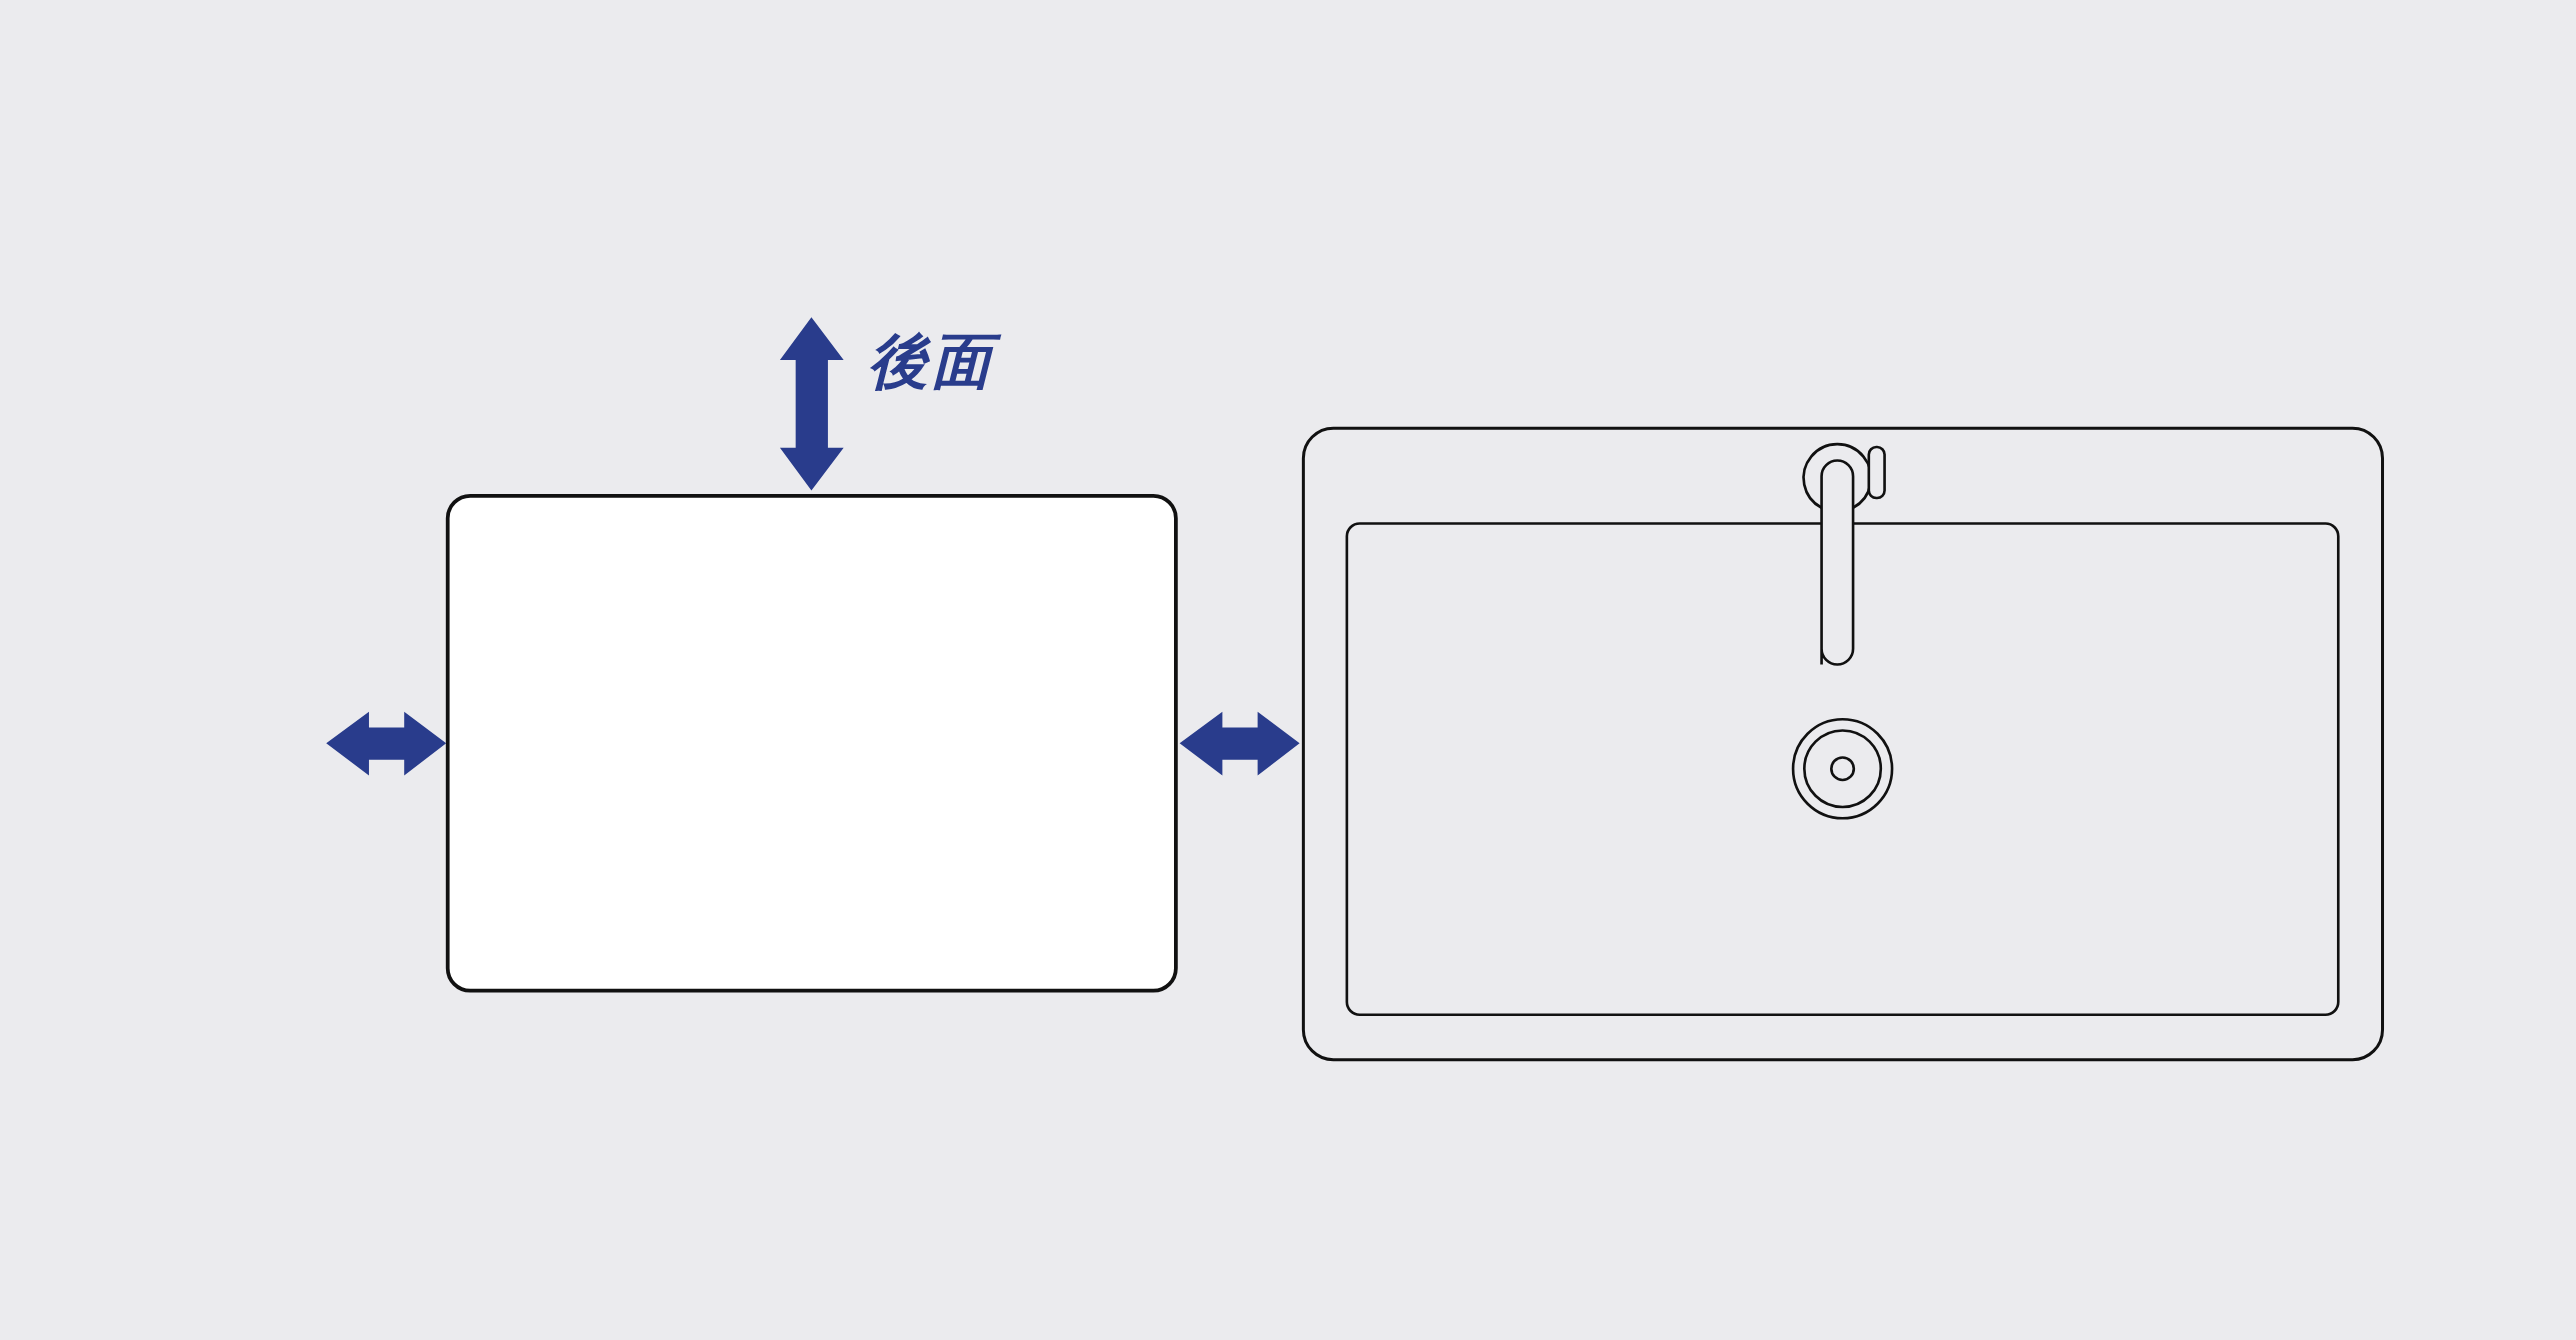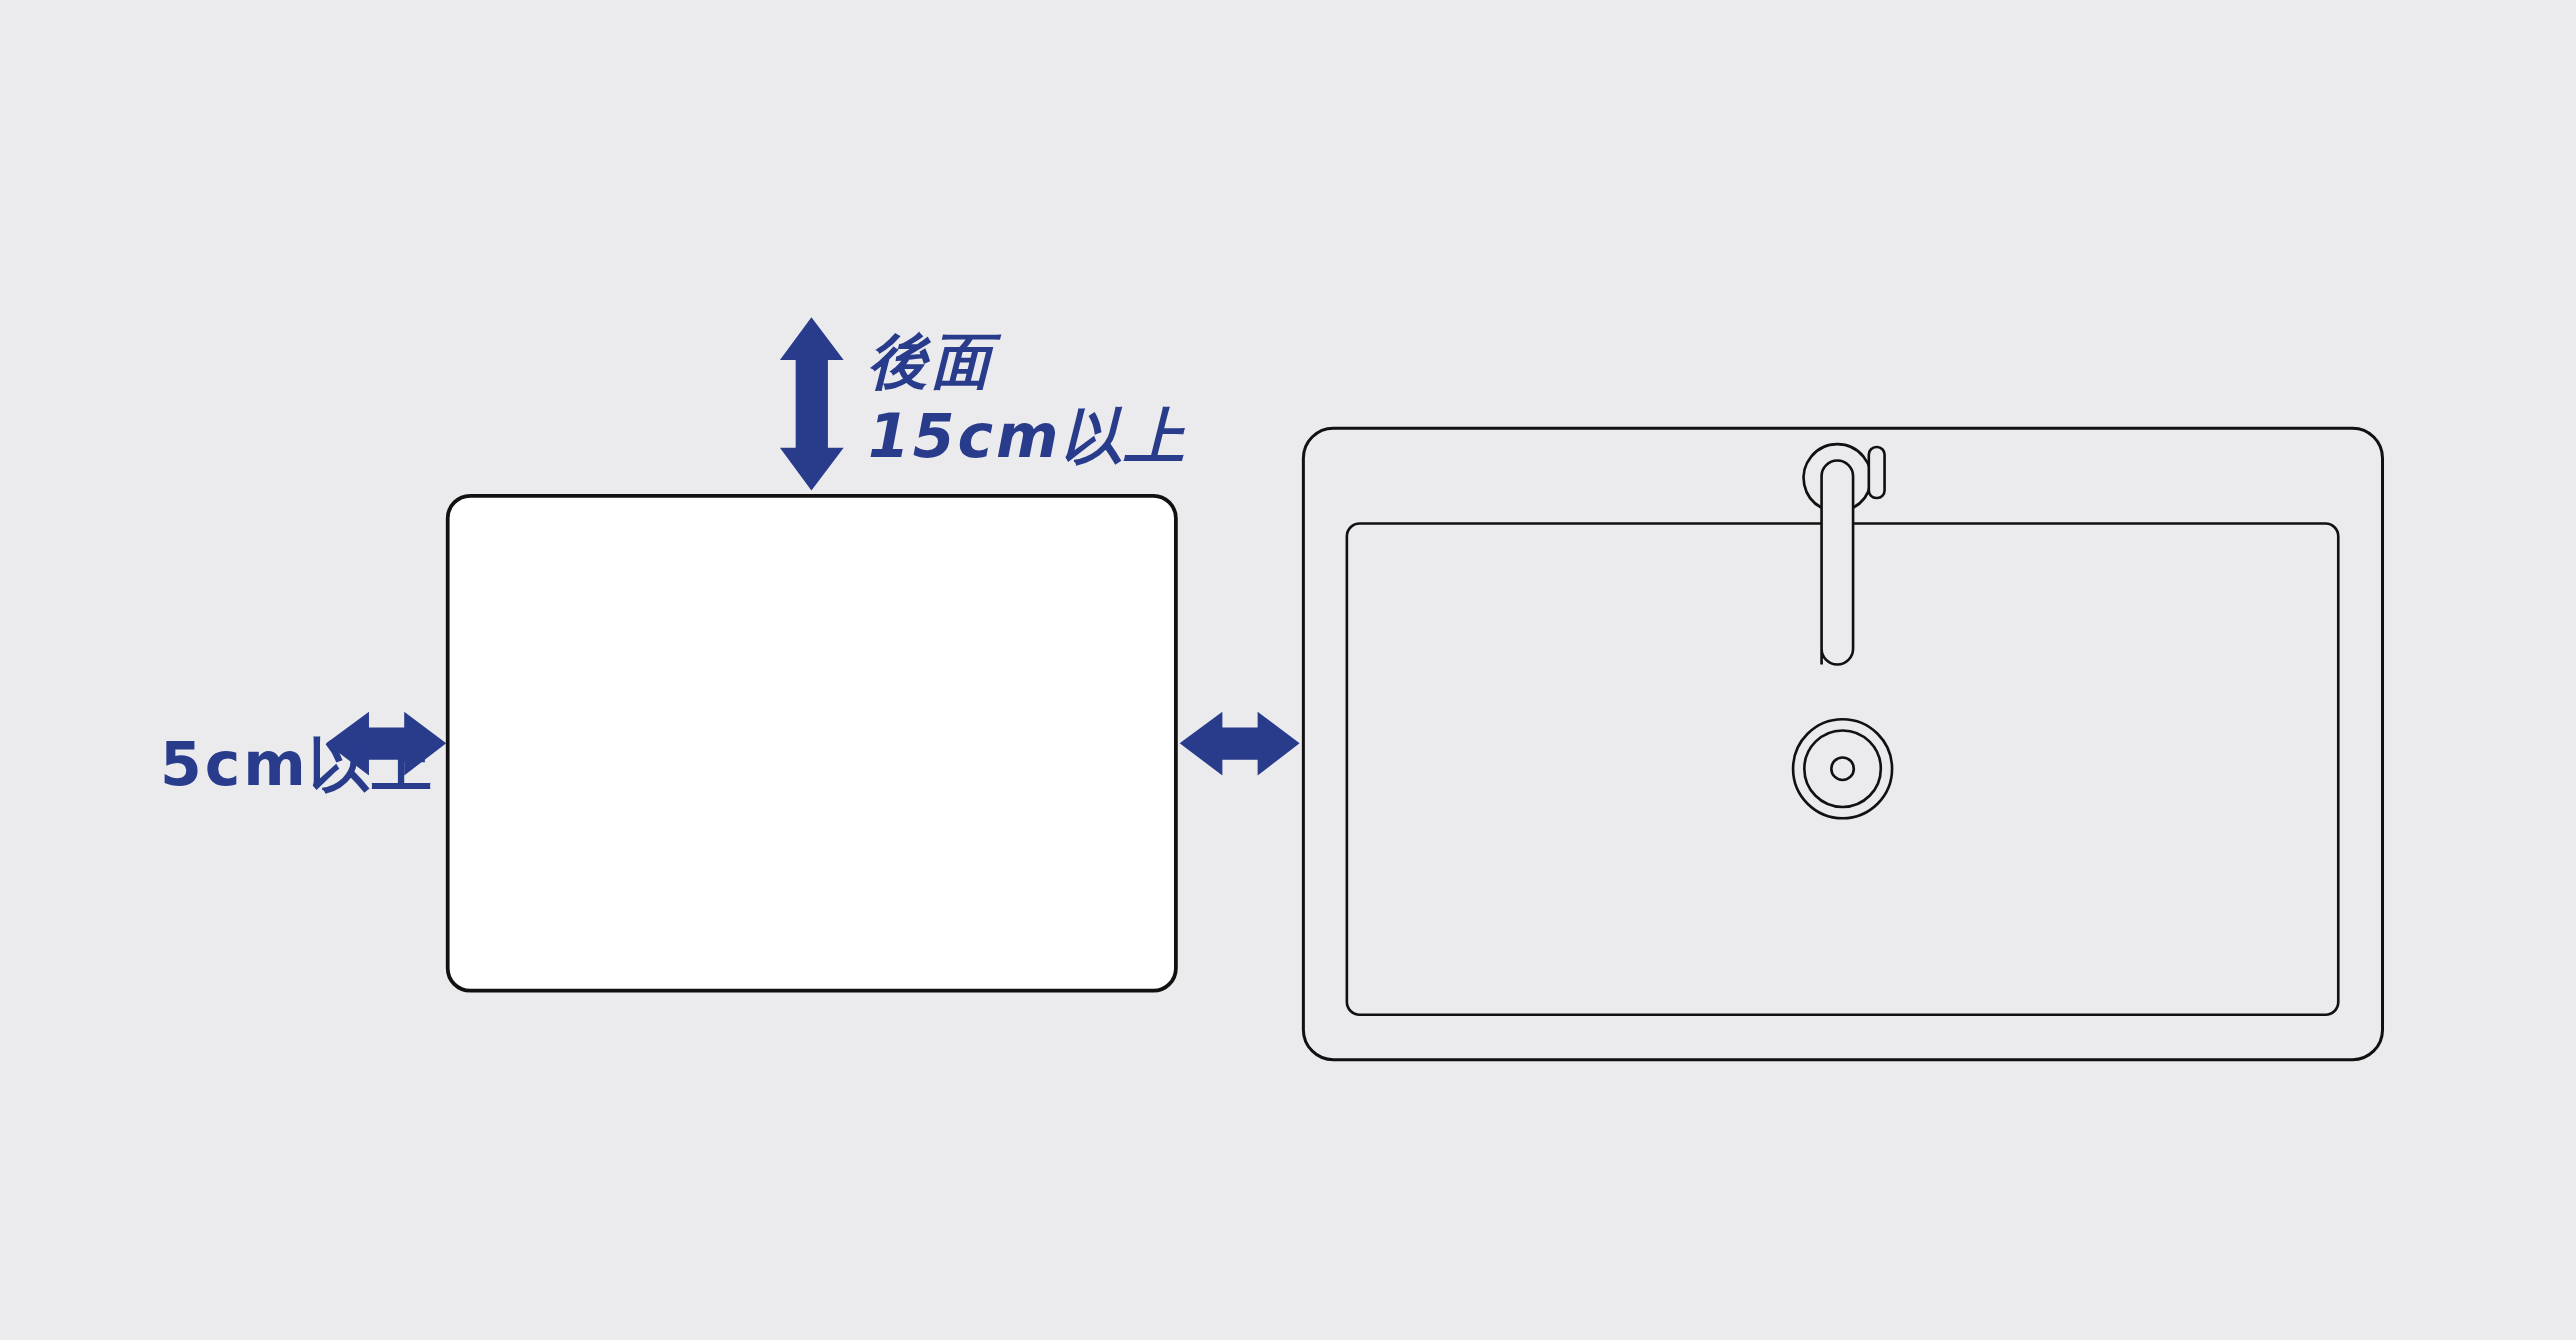--- a/index.html
+++ b/index.html
@@ -64,19 +64,17 @@
 
   <g fill="none" stroke="#111111" stroke-width="3.5">
     <circle cx="2457" cy="1025" r="66"></circle>
     <circle cx="2457" cy="1025" r="51"></circle>
     <circle cx="2457" cy="1025" r="15"></circle>
   </g>
 </svg>
 
 <div class="label label-rear">
   <span class="line line1">後面</span>
-  <span class="line line2">15cm以上</span>
 </div>
 
 <div class="label label-side">
-  <span class="line line2">5cm以上</span>
 </div>
 
 
 </body></html>

